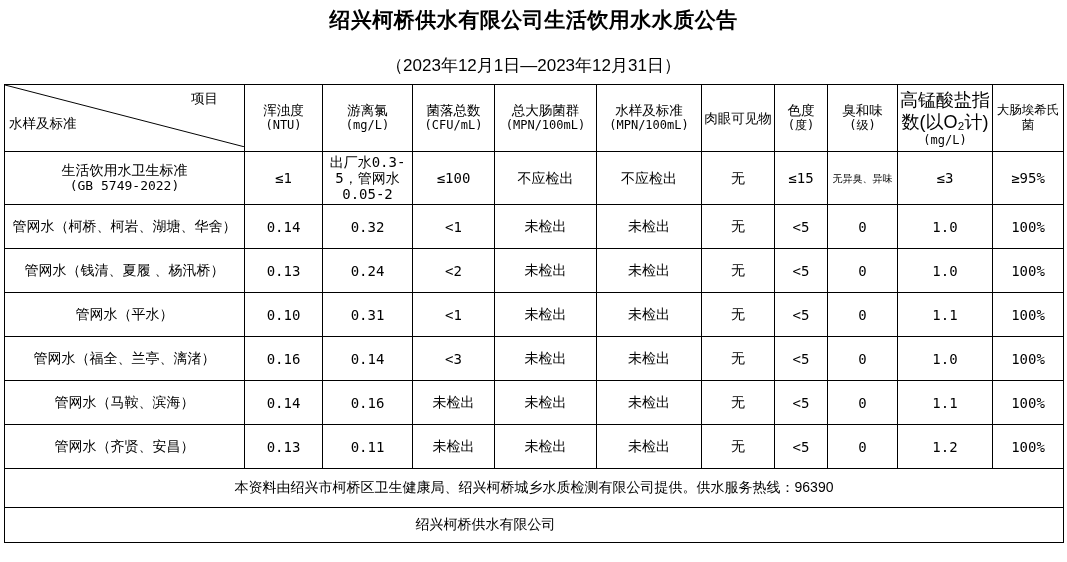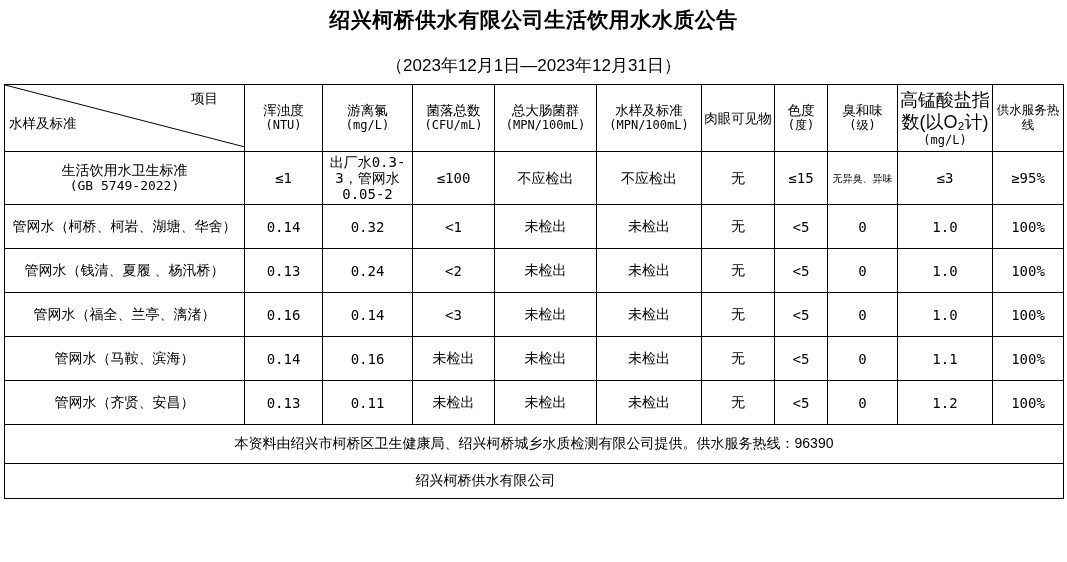--- a/index.html
+++ b/index.html
@@ -202,32 +202,32 @@
       </td>
       <td>
         <span class="hdr-main">臭和味</span>
         <span class="hdr-unit">(级)</span>
       </td>
       <td>
         <span class="hdr-main" style="font-size:18px;line-height:22px;">高锰酸盐指数(以O₂计)</span>
         <span class="hdr-unit">(mg/L)</span>
       </td>
       <td>
-        <span class="hdr-main" style="font-size:12.5px;line-height:15px;">供水服务热线</span>
+        <span class="hdr-main" style="font-size:12.5px;line-height:15px;">大肠埃希氏菌</span>
       </td>
     </tr>
 
     <tr class="std">
       <td class="std-name">
         <span>生活饮用水卫生标准</span>
         <span class="sub">(GB 5749-2022)</span>
       </td>
       <td class="mono">≤1</td>
       <td class="twoline">
-        <span>出厂水0.3-3，管网水0.05-2</span>
+        <span>出厂水0.3-5，管网水0.05-2</span>
       </td>
       <td class="mono">≤100</td>
       <td class="cjk-sm">不应检出</td>
       <td class="cjk-sm">不应检出</td>
       <td class="cjk-sm">无</td>
       <td class="mono">≤15</td>
       <td style="font-size:10px;line-height:15px;">无异臭、异味</td>
       <td class="mono">≤3</td>
       <td class="mono">≥95%</td>
     </tr>
@@ -254,20 +254,33 @@
       <td class="mono">&lt;2</td>
       <td class="cjk-sm">未检出</td>
       <td class="cjk-sm">未检出</td>
       <td class="cjk-sm">无</td>
       <td class="mono">&lt;5</td>
       <td class="mono">0</td>
       <td class="mono">1.0</td>
       <td class="mono">100%</td>
     </tr>
 
+    <tr class="data">
+      <td class="rowname">管网水（平水）</td>
+      <td class="mono">0.10</td>
+      <td class="mono">0.31</td>
+      <td class="mono">&lt;1</td>
+      <td class="cjk-sm">未检出</td>
+      <td class="cjk-sm">未检出</td>
+      <td class="cjk-sm">无</td>
+      <td class="mono">&lt;5</td>
+      <td class="mono">0</td>
+      <td class="mono">1.1</td>
+      <td class="mono">100%</td>
+    </tr>
 
     <tr class="data">
       <td class="rowname">管网水（福全、兰亭、漓渚）</td>
       <td class="mono">0.16</td>
       <td class="mono">0.14</td>
       <td class="mono">&lt;3</td>
       <td class="cjk-sm">未检出</td>
       <td class="cjk-sm">未检出</td>
       <td class="cjk-sm">无</td>
       <td class="mono">&lt;5</td>

